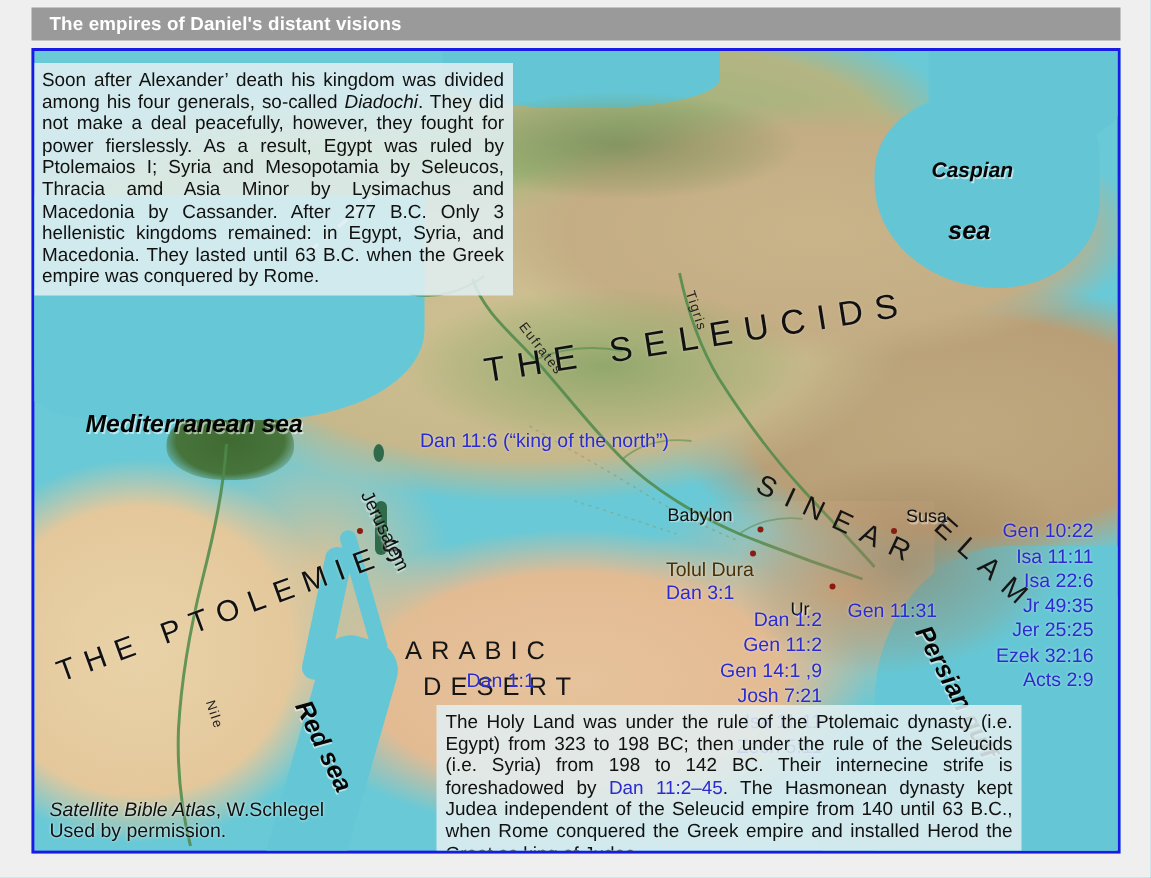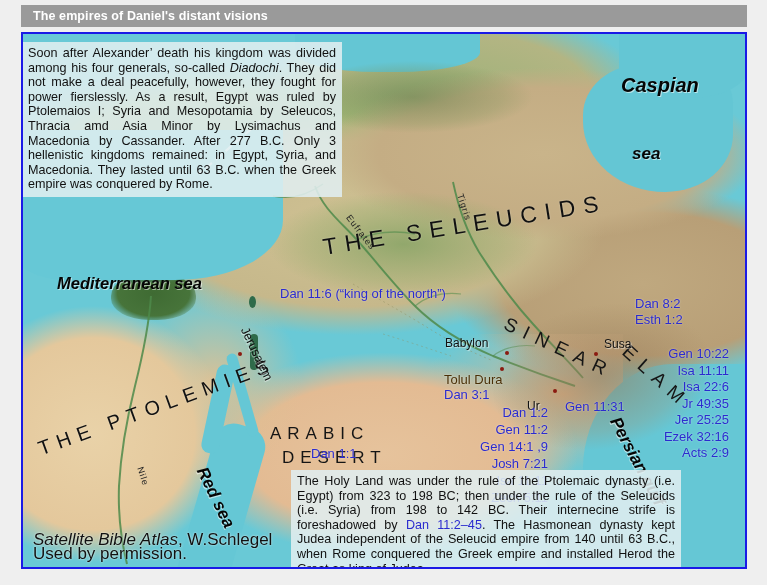--- a/index.html
+++ b/index.html
@@ -53,21 +53,21 @@
   
   .infobox{
     position:absolute;background:rgba(224,238,240,.88);
     color:#111;font-size:12.6px;line-height:14.6px;padding:4px 6px 5px 6px;
     box-sizing:border-box;text-align:justify;
   }
   .infobox .blue{color:#2b2bcf;}
   .infobox i{font-style:italic;}
 
   .credit{
-    position:absolute;left:10px;bottom:6px;font-size:17px;line-height:14px;color:#111;
+    position:absolute;left:10px;bottom:6px;font-size:13px;line-height:14px;color:#111;
     text-shadow:0 0 2px rgba(255,255,255,.8);
   }
   .credit .t{font-style:italic;}
 </style>
 </head>
 <body>
 
 <div id="titlebar">
   <span>The empires of Daniel's distant visions</span>
 </div>
@@ -145,21 +145,21 @@
 
     <div class="layer" style="left:250px;top:18px;width:300px;height:90px;
                 background:radial-gradient(ellipse 150px 45px at 140px 45px, rgba(96,126,74,.55) 0%, rgba(120,146,88,.25) 60%, rgba(120,146,88,0) 80%);"></div>
 
     <div class="layer" style="left:470px;top:250px;width:250px;height:200px;
                 background:radial-gradient(ellipse 140px 90px at 110px 90px, rgba(150,122,88,.6) 0%, rgba(166,138,100,.25) 60%, rgba(166,138,100,0) 80%);
                 transform:rotate(-10deg);"></div>
   </div>
 
 
-  <div class="sea-label" style="left:598px;top:40px;font-size:20px;">Caspian</div>
+  <div class="sea-label" style="left:598px;top:71px;font-size:14px;">Caspian</div>
   <div class="sea-label" style="left:609px;top:110px;font-size:17px;">sea</div>
 
   <div class="sea-label" style="left:34px;top:240px;font-size:16.5px;">Mediterranean sea</div>
 
   <div class="sea-label" style="left:187px;top:430px;font-size:17px;transform:rotate(64deg);transform-origin:0 0;">Red sea</div>
 
   <div class="sea-label" style="left:600px;top:380px;font-size:17px;transform:rotate(62deg);transform-origin:0 0;">Persian gulf</div>
 
   <div class="empire-label" style="left:300px;top:200px;font-size:23px;letter-spacing:8px;transform:rotate(-9deg);transform-origin:0 50%;">THE SELEUCIDS</div>
 
@@ -202,24 +202,20 @@
 
   <div style="position:absolute;left:405px;top:370px;width:120px;text-align:right;">
     <div class="ref" style="position:static;display:block;line-height:17px;">Dan 1:2</div>
     <div class="ref" style="position:static;display:block;line-height:17px;">Gen 11:2</div>
     <div class="ref" style="position:static;display:block;line-height:17px;">Gen 14:1 ,9</div>
     <div class="ref" style="position:static;display:block;line-height:17px;">Josh 7:21</div>
     <div class="ref" style="position:static;display:block;line-height:17px;">Isa 11:11</div>
     <div class="ref" style="position:static;display:block;line-height:17px;">Zech 5:11</div>
   </div>
 
-  <div style="position:absolute;left:612px;top:262px;width:100px;text-align:left;">
-    <div class="ref" style="position:static;display:block;line-height:16px;">Dan 8:2</div>
-    <div class="ref" style="position:static;display:block;line-height:16px;">Esth 1:2</div>
-  </div>
 
   <div style="position:absolute;left:600px;top:312px;width:106px;text-align:right;">
     <div class="ref" style="position:static;display:block;line-height:16.5px;">Gen 10:22</div>
     <div class="ref" style="position:static;display:block;line-height:16.5px;">Isa 11:11</div>
     <div class="ref" style="position:static;display:block;line-height:16.5px;">Isa 22:6</div>
     <div class="ref" style="position:static;display:block;line-height:16.5px;">Jr 49:35</div>
     <div class="ref" style="position:static;display:block;line-height:16.5px;">Jer 25:25</div>
     <div class="ref" style="position:static;display:block;line-height:16.5px;">Ezek 32:16</div>
     <div class="ref" style="position:static;display:block;line-height:16.5px;">Acts 2:9</div>
   </div>

